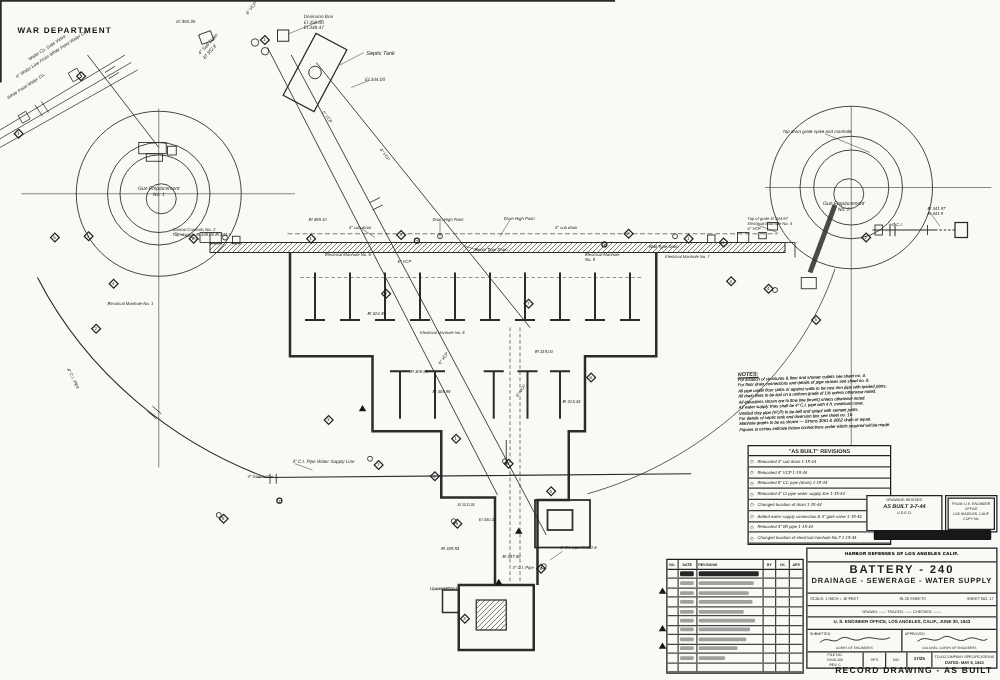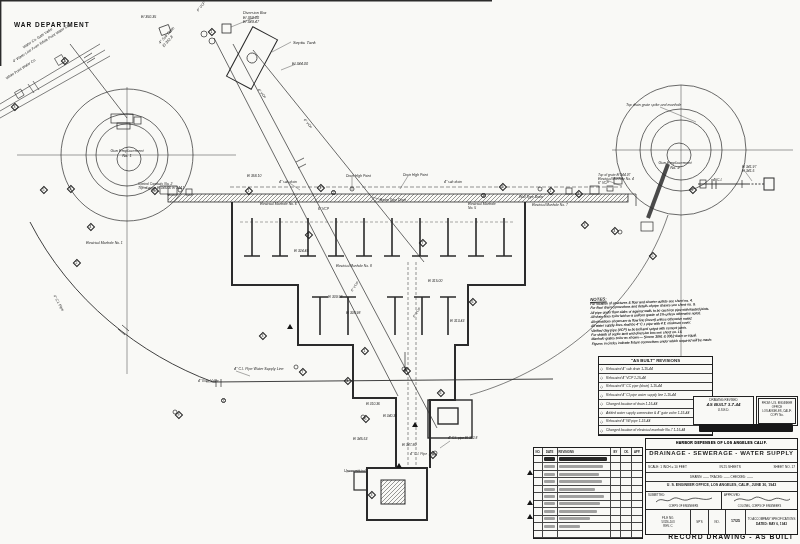--- a/index.html
+++ b/index.html
@@ -619,20 +619,21 @@
           <div class="c c6"></div>
         </div>
       </div>
 </div>
 <div class="tmark" style="left:527px;top:470px"></div>
 <div class="tmark" style="left:527px;top:500px"></div>
 <div class="tmark" style="left:527px;top:514px"></div>
 
 <div class="tblock">
   <div class="tb-org">HARBOR DEFENSES OF LOS ANGELES CALIF.</div>
+  <div class="tb-bat">BATTERY - 240</div>
   <div class="tb-sub">DRAINAGE - SEWERAGE - WATER SUPPLY</div>
   <div class="tb-scale">
     <span>SCALE: 1 INCH = 10 FEET</span>
     <span>IN 25 SHEETS</span>
     <span>SHEET NO. 17</span>
   </div>
   <div class="tb-drawn">
     <span>DRAWN: ——   TRACED: ——   CHECKED: ——</span>
   </div>
   <div class="tb-office">U. S. ENGINEER OFFICE, LOS ANGELES, CALIF., JUNE 30, 1943</div>

